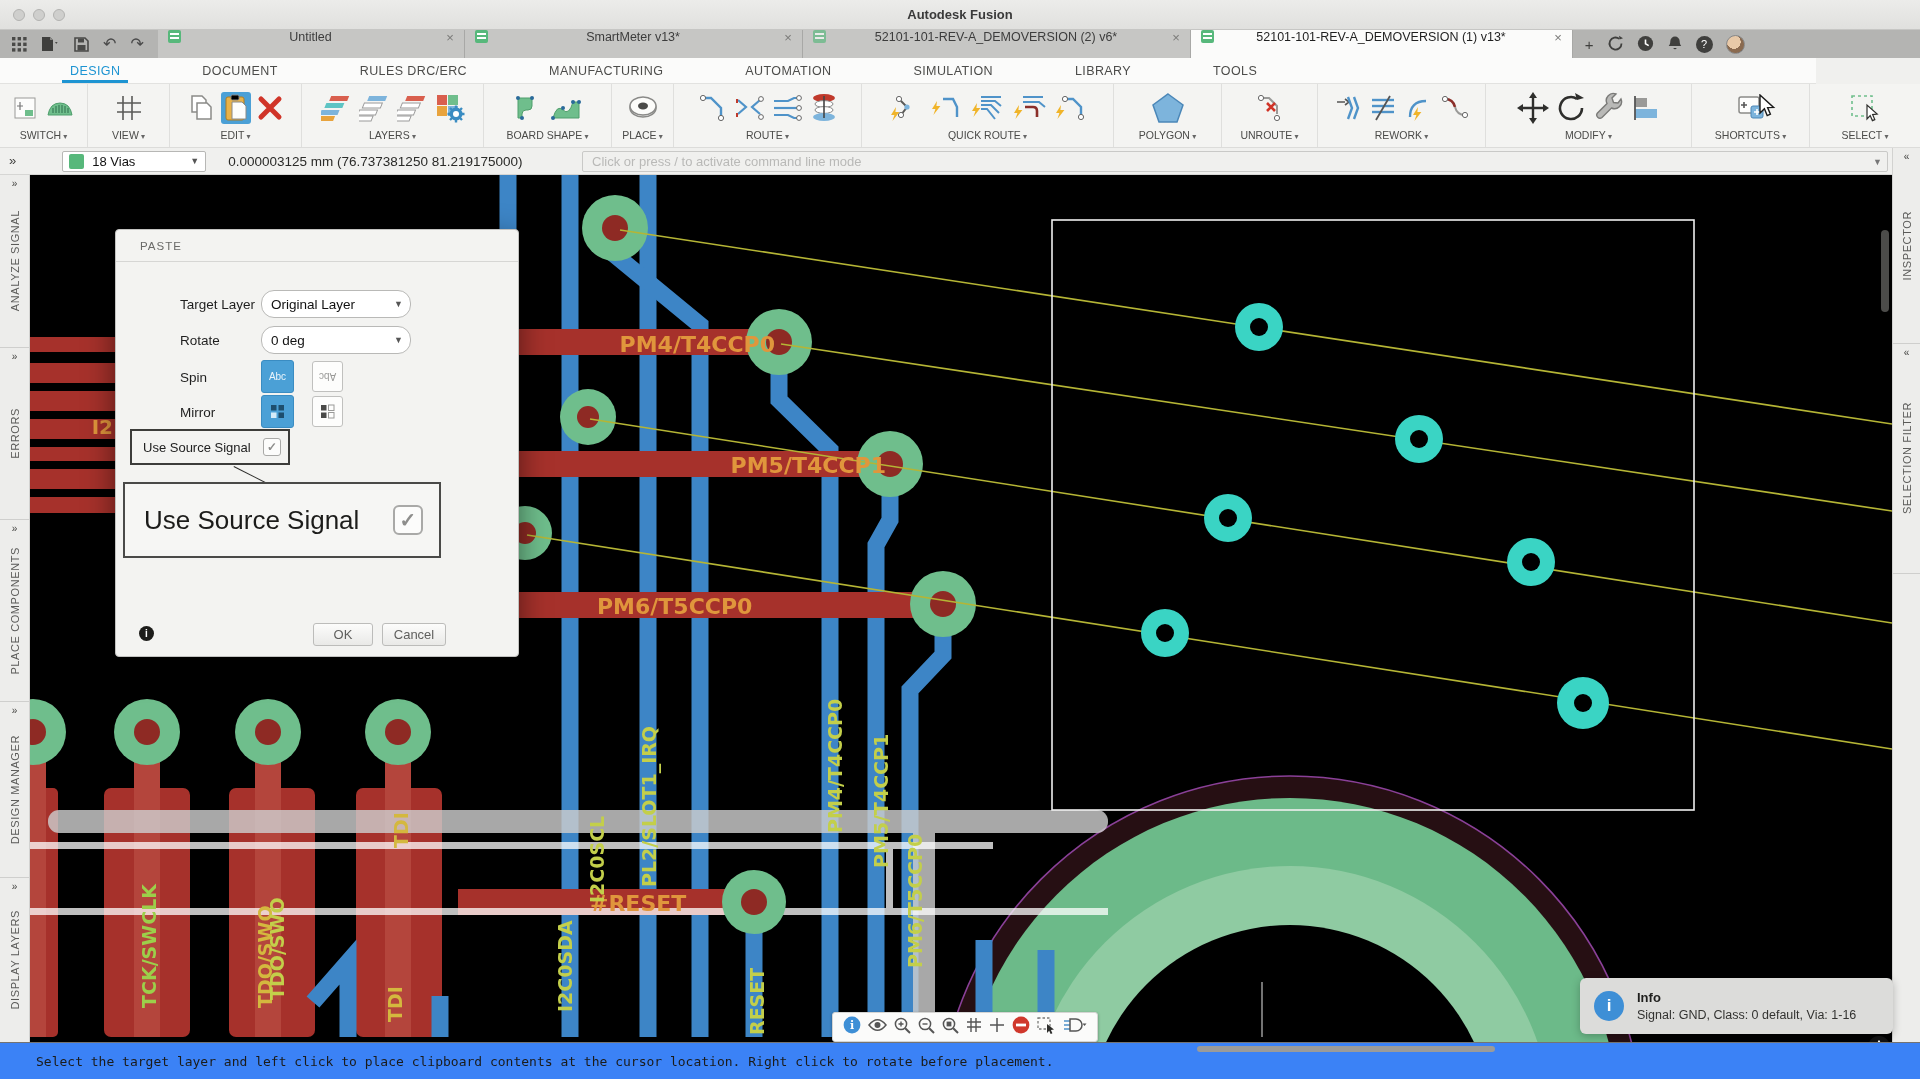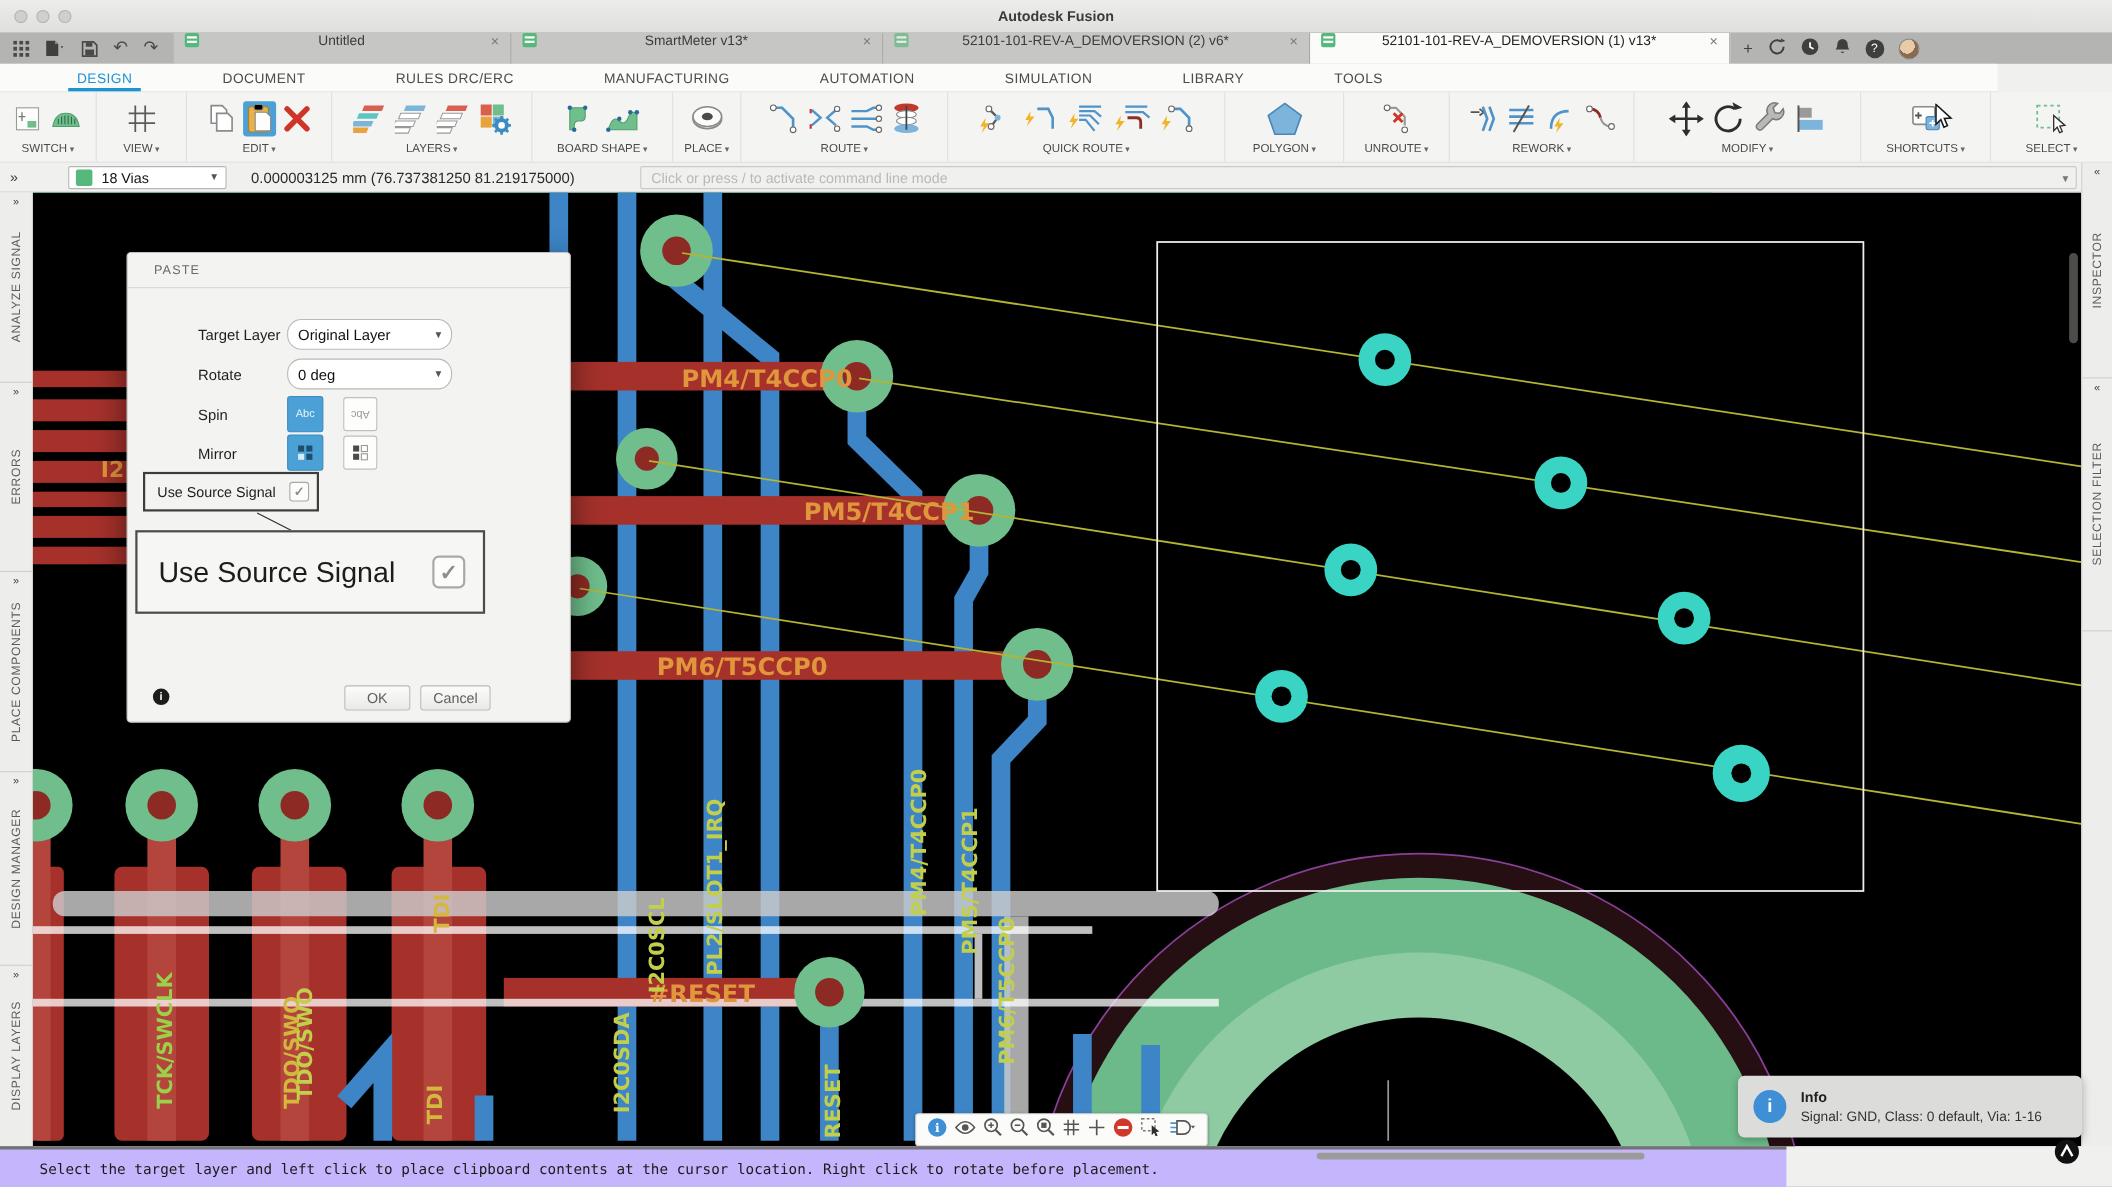--- a/index.html
+++ b/index.html
@@ -93,21 +93,21 @@
 
   
   #info-toast { left:1580px; top:978px; width:313px; height:56px; background:#dcdcda; border-radius:6px; box-shadow:0 2px 8px rgba(0,0,0,.25); display:flex; align-items:center; }
   #info-toast .iico { width:30px; height:30px; border-radius:50%; background:#3e8fd6; color:#fff; font-weight:bold; font-size:17px; display:flex; align-items:center; justify-content:center; margin:0 13px 0 14px; }
   #info-toast .t1 { font-size:13px; font-weight:bold; color:#1f1f1d; }
   #info-toast .t2 { font-size:12.5px; color:#333331; margin-top:3px; }
 
   #assistant { left:1868px; top:1036px; width:22px; height:22px; border-radius:50%; background:#111; display:flex; align-items:center; justify-content:center; }
 
   
-  #statusbar { left:0; top:1042px; width:1624px; height:37px; background:#c4b5fd; border-top:3px solid #737373; }
+  #statusbar { left:0; top:1042px; width:1920px; height:37px; background:#3b82f6; border-top:1px solid #737373; }
   #status-text { position:absolute; left:36px; top:11px; font-family:"DejaVu Sans Mono","Liberation Mono",monospace; font-size:13px; color:#1b1b19; white-space:nowrap; }
   #hscroll { position:absolute; left:1197px; top:3px; width:298px; height:6px; border-radius:3px; background:#9b9b99; }
 
   #pointer-cursor { left:1756px; top:94px; width:22px; height:24px; z-index:60; }
 </style>
 </head>
 <body>
 
 <div id="titlebar" class="abs">
   <span class="traffic" style="left:13px"></span>

